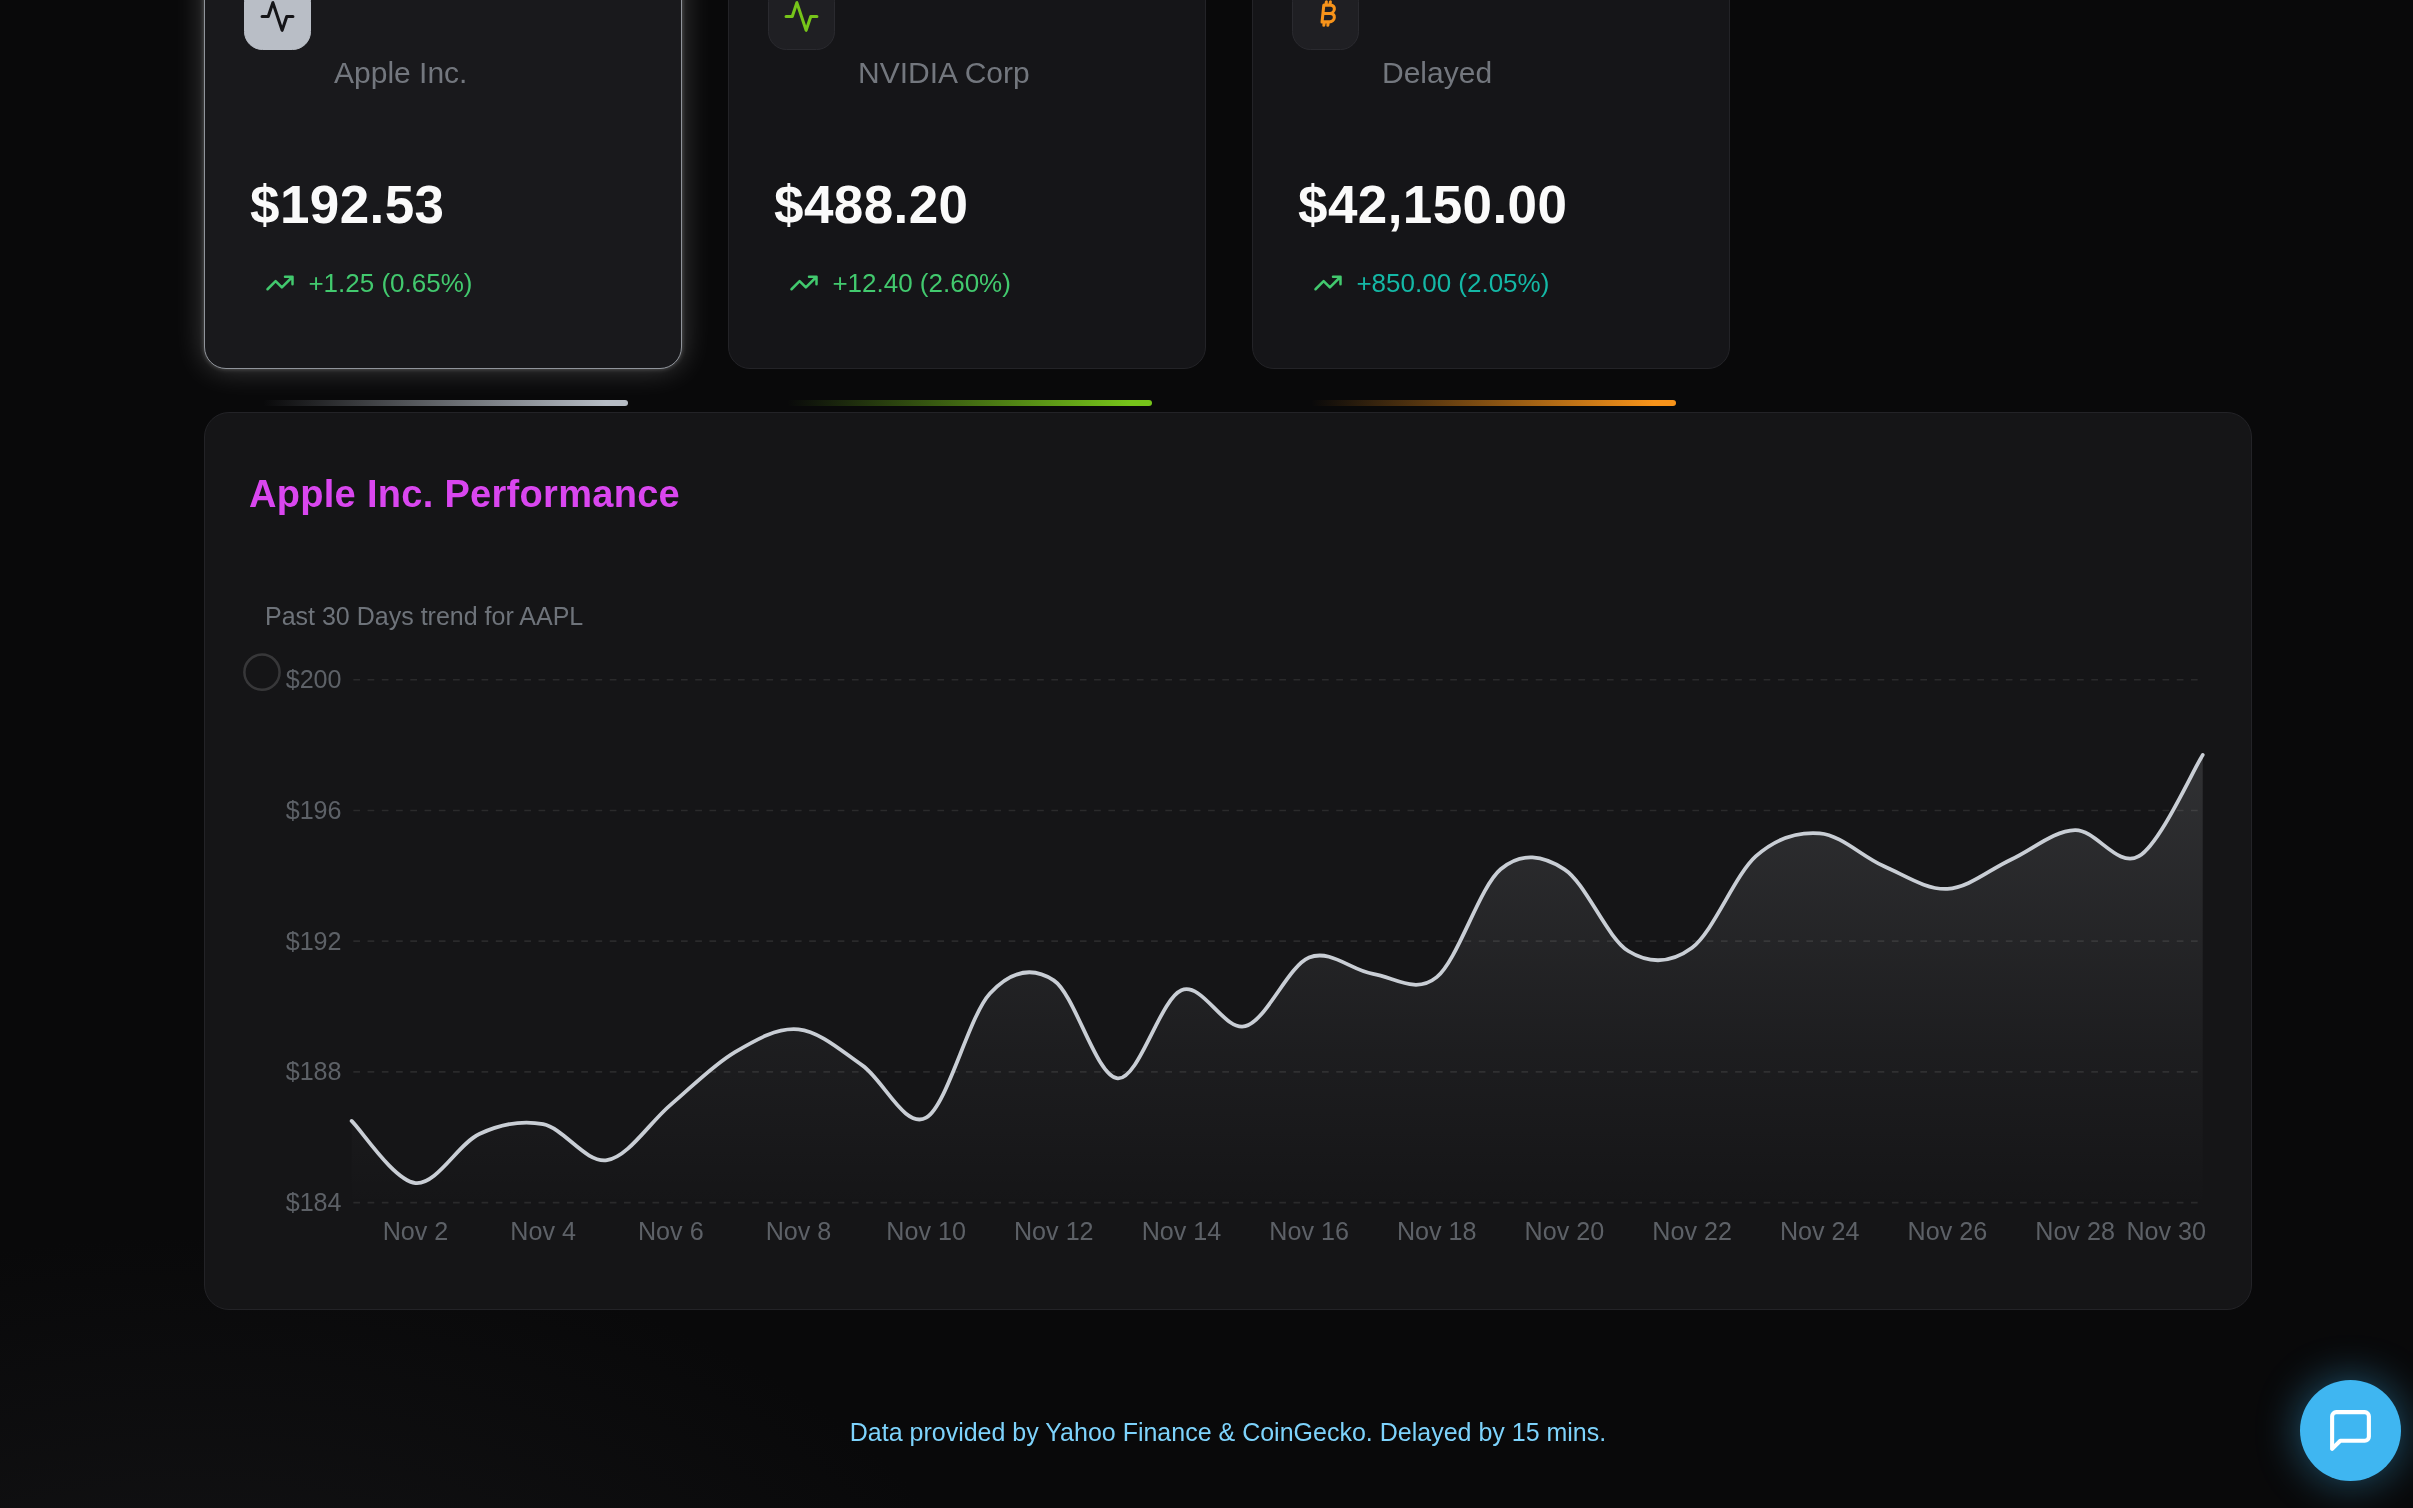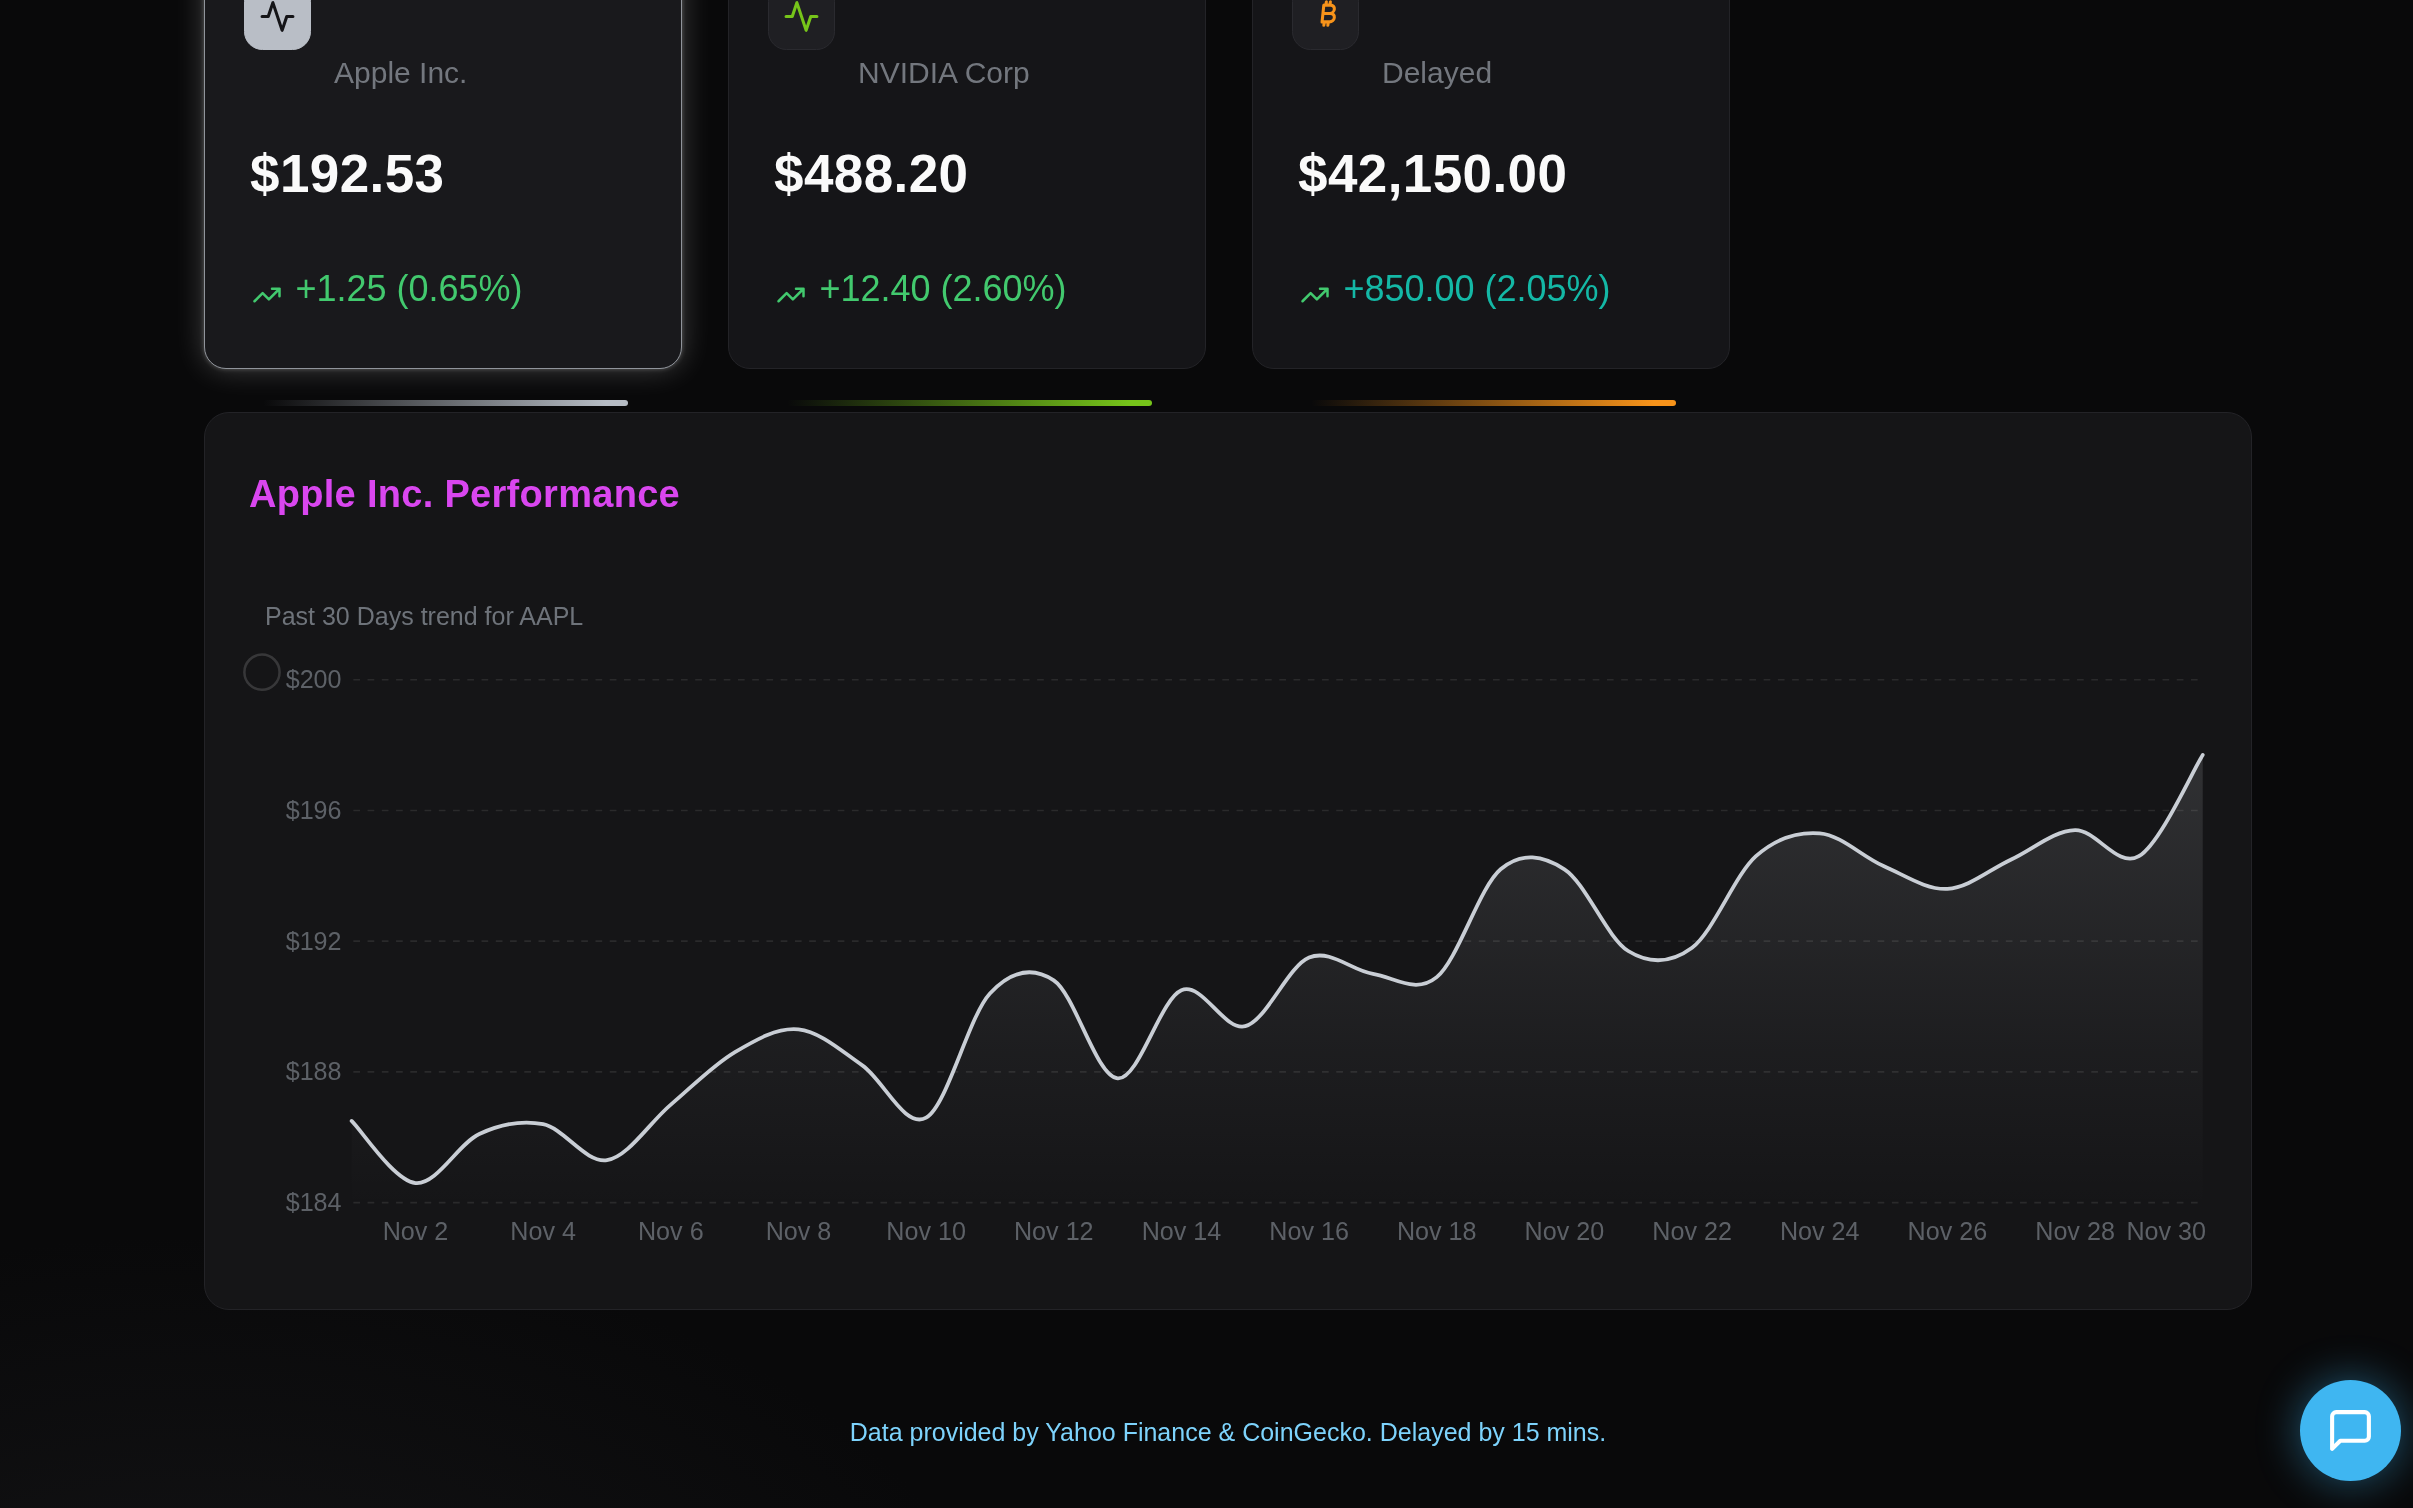--- a/index.html
+++ b/index.html
@@ -23,22 +23,22 @@
     box-shadow:0 0 30px rgba(255,255,255,.22), 0 0 5px rgba(255,255,255,.25);
   }
   .icon-box{
     position:absolute;left:39px;top:49px;width:67px;height:67px;border-radius:18.4px;
     background:#1f1f23;border:1.7px solid #2a2a2f;box-sizing:border-box;
     display:flex;align-items:center;justify-content:center;
   }
   .card.selected .icon-box{background:#b9bec6;border-color:#b9bec6;}
   .asset-icon{width:37px;height:37px;}
   .asset-name{position:absolute;left:129px;top:122px;font-size:30px;color:#73777e;}
-  .price{position:absolute;left:45px;top:209px;font-size:53px;font-weight:700;color:#fafafa;letter-spacing:0.4px;}
-  .change{position:absolute;left:47px;top:334px;display:flex;align-items:flex-end;gap:13.4px;font-size:36px;}
+  .price{position:absolute;left:45px;top:240px;font-size:53px;font-weight:700;color:#fafafa;letter-spacing:0.4px;}
+  .change{position:absolute;left:60px;top:334px;display:flex;align-items:flex-start;gap:13.4px;font-size:26px;}
   .trend-icon{width:30px;height:30px;flex:0 0 30px;}
   .accent-bar{position:absolute;left:59px;top:400px;width:365px;height:5.9px;border-radius:3.4px;}
 
   
   .chart-card{
     position:absolute;left:0;top:412px;width:2048px;height:898px;box-sizing:border-box;
     background:#151517;border:1.7px solid #232327;border-radius:25px;
   }
   .chart-title{position:absolute;left:44px;top:60px;margin:0;font-size:38px;font-weight:700;color:#d946ef;letter-spacing:0.3px;}
   .chart-subtitle{position:absolute;left:60px;top:189px;margin:0;font-size:25px;color:#6e737a;}

